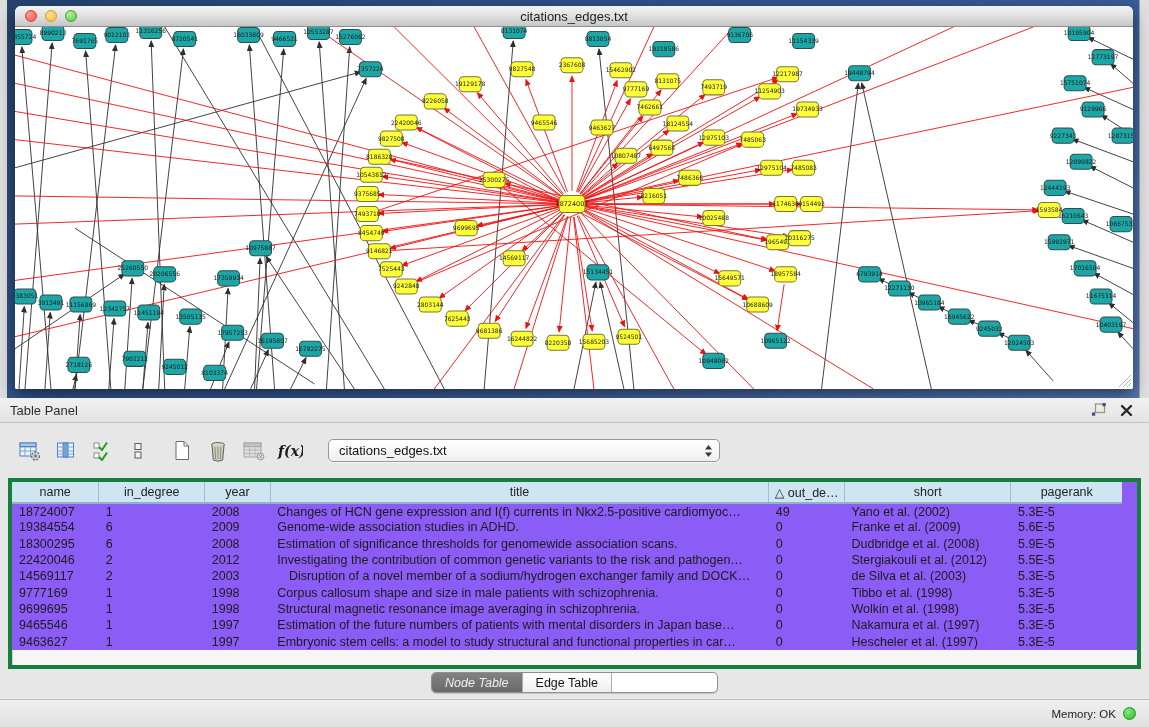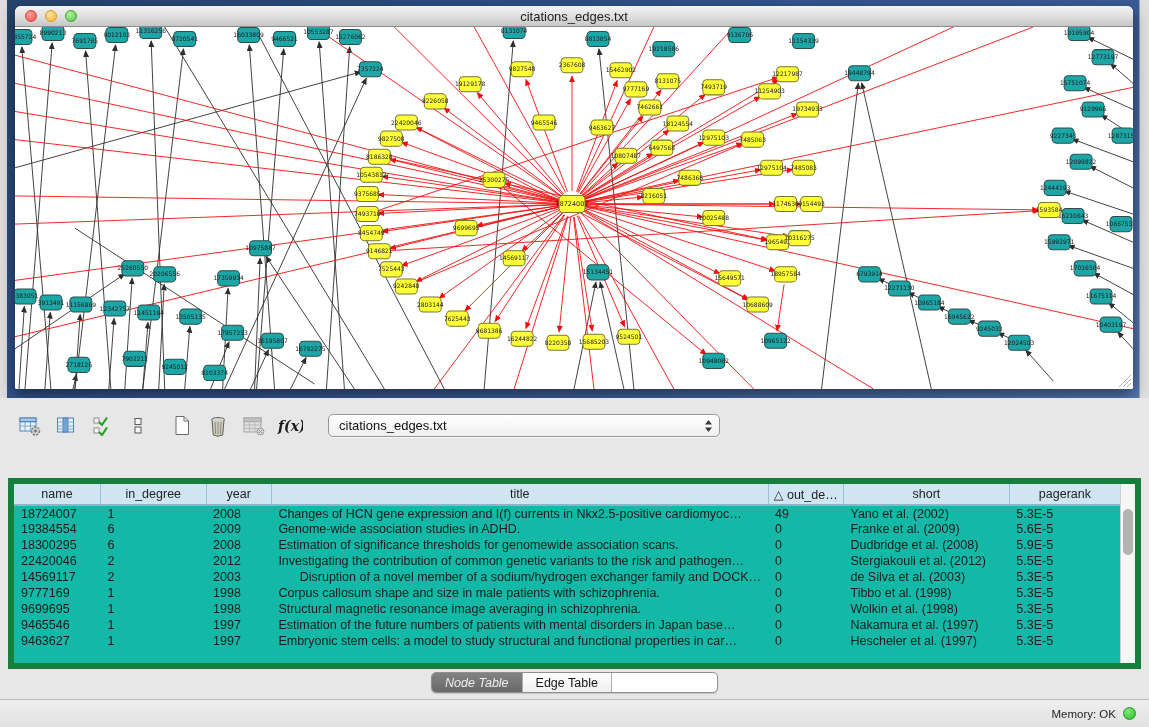--- a/index.html
+++ b/index.html
@@ -53,21 +53,21 @@
     border:1px solid #979797; border-radius:5px;
     background:linear-gradient(#ffffff,#efefef);
     display:flex; align-items:center; padding:0 6px 0 10px;
     font-size:13px; color:#111; box-shadow:0 1px 0 rgba(255,255,255,.7);
   }
   .combo .spacer { flex:1; }
   .combo svg { display:block; }
 
   .table-wrap {
     position:absolute; left:8px; right:8px; top:80px; bottom:30px;
-    background:#14b8a6; border:6px solid #15803d; display:flex; overflow:hidden;
+    background:#8b5cf6; border:4px solid #15803d; display:flex; overflow:hidden;flex-direction:column;
   }
   table { border-collapse:collapse; table-layout:fixed; flex:1; font-size:12.5px; color:#1c1c1c; align-self:flex-start; width:calc(100% - 15px); }
   thead th {
     background:#cfe5f2; height:21px; font-weight:normal; font-size:12.5px; color:#222;
     border-right:1px solid #9dbfd2; border-bottom:2px solid #8fb3c8; text-align:center;
     overflow:hidden; white-space:nowrap;
   }
   thead th:last-child { border-right:none; }
   tbody td { height:16px; padding:0 7px; white-space:nowrap; overflow:hidden; }
   .vscroll { flex:0 0 15px; background:#f6f6f6; border-left:1px solid #cfcfcf; position:relative; }
@@ -697,20 +697,33 @@
             </g>
           </svg>
         <svg class="grip" viewBox="0 0 16 16">
           <path d="M3 15 L15 3 M7 15 L15 7 M11 15 L15 11" stroke="#8a8a8a" stroke-width="1" fill="none"></path>
         </svg>
       </div>
     </div>
   </div>
 
   <div class="table-panel">
+    <div class="panel-header">
+      <span class="panel-title">Table Panel</span>
+      <div class="panel-actions">
+        <svg width="15" height="14" viewBox="0 0 15 14">
+          <rect x="4.5" y="1" width="9" height="8.5" fill="none" stroke="#9a9468" stroke-width="1.2"></rect>
+          <rect x="11.5" y="0" width="3.2" height="3.2" fill="#31508c"></rect>
+          <rect x="1" y="9.5" width="3.2" height="3.2" fill="#31508c"></rect>
+        </svg>
+        <svg width="13" height="13" viewBox="0 0 13 13">
+          <path d="M2 2 L11 11 M11 2 L2 11" stroke="#2a2a2a" stroke-width="2.4" stroke-linecap="round"></path>
+        </svg>
+      </div>
+    </div>
 
     <div class="toolbar">
       <span class="tool">
         <svg width="22" height="20" viewBox="0 0 22 20">
           <rect x="1" y="2" width="16" height="13" fill="#eaf3fb" stroke="#4f81bd"></rect>
           <path d="M1 6 H17 M1 10 H17 M6 2 V15 M11.5 2 V15" stroke="#7ea6cc" fill="none"></path>
           <rect x="1" y="2" width="16" height="3.5" fill="#a8c8e4" stroke="#4f81bd"></rect>
           <circle cx="16.5" cy="15" r="4" fill="#d2d2d2" stroke="#6f6f6f" stroke-width="1.4" stroke-dasharray="2 1.4"></circle>
           <circle cx="16.5" cy="15" r="1.4" fill="#6f6f6f"></circle>
         </svg>
@@ -830,21 +843,21 @@
               <td style="text-align: left;">2012</td>
               <td style="text-align: left;">Investigating the contribution of common genetic variants to the risk and pathogen…</td>
               <td style="text-align: left;">0</td>
               <td style="text-align: left;">Stergiakouli et al. (2012)</td>
               <td style="text-align: left;">5.5E-5</td>
             </tr>
             <tr>
               <td style="text-align: left;">14569117</td>
               <td style="text-align: left;">2</td>
               <td style="text-align: left;">2003</td>
-              <td style="text-align: right;">Disruption of a novel member of a sodium/hydrogen exchanger family and DOCK…</td>
+              <td style="text-align: center;">Disruption of a novel member of a sodium/hydrogen exchanger family and DOCK…</td>
               <td style="text-align: left;">0</td>
               <td style="text-align: left;">de Silva et al. (2003)</td>
               <td style="text-align: left;">5.3E-5</td>
             </tr>
             <tr>
               <td style="text-align: left;">9777169</td>
               <td style="text-align: left;">1</td>
               <td style="text-align: left;">1998</td>
               <td style="text-align: left;">Corpus callosum shape and size in male patients with schizophrenia.</td>
               <td style="text-align: left;">0</td>

